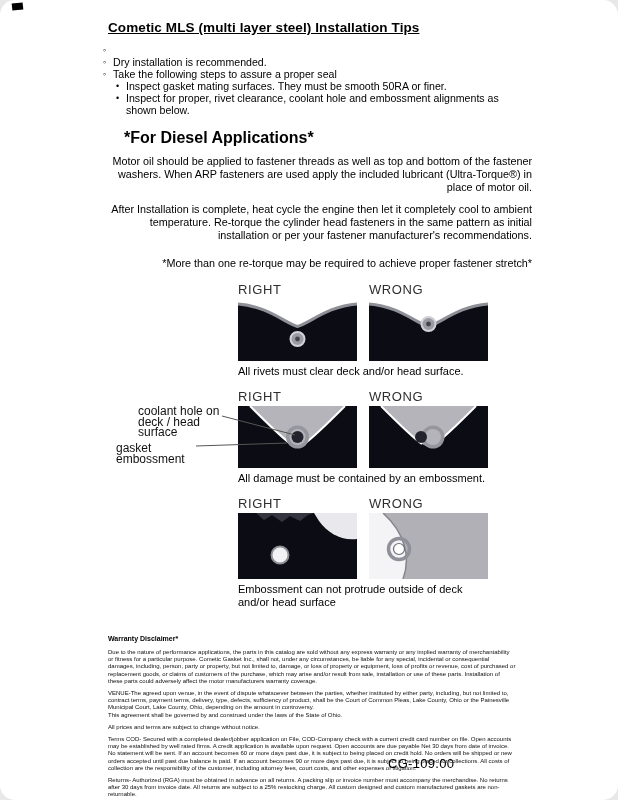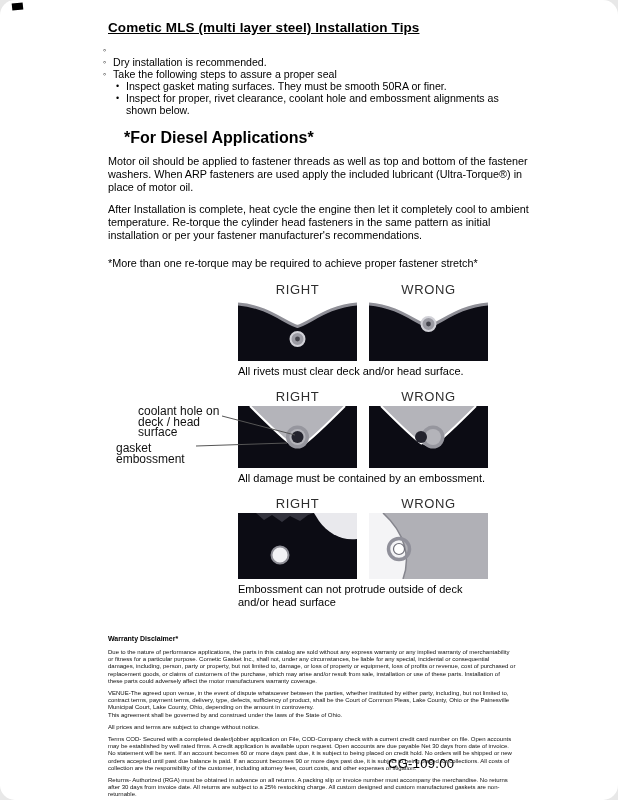--- a/index.html
+++ b/index.html
@@ -10,27 +10,27 @@
   .content { padding:20px 88px 0 108px; }
 
   .title { font-size:13.5px; font-weight:bold; text-decoration:underline; margin-bottom:9px; letter-spacing:0.1px; }
 
   .tips { list-style:none; margin-left:-5px; margin-bottom:10px; }
   .tip { font-size:10.6px; line-height:12px; display:flex; }
   .tip .bullet { flex:0 0 10px; width:10px; font-size:9px; line-height:12px; }
   .tip.sub { margin-left:13px; }
 
   .diesel-heading { font-size:16px; font-weight:bold; margin:13px 16px 8px; }
-  p.body { font-size:10.8px; line-height:13px; margin-bottom:9px; width:424px; }
+  p.body { font-size:10.8px; line-height:13px; margin-bottom:9px; width:424px;text-align:right; }
   p.note { margin-top:15px; margin-bottom:4px; }
 
   .diagrams { margin:12px 0 0 130px; width:250px; }
   .dg-row { position:relative; margin-bottom:11px; }
   .dg-labels { display:flex; justify-content:space-between; margin-bottom:2px; }
-  .dg-labels span { width:119px; text-align:center; font-size:13px; color:#2e2e2e; letter-spacing:0.6px; }
+  .dg-labels span { width:119px; text-align:left; font-size:13px; color:#2e2e2e; letter-spacing:0.6px; }
   .dg-panels { display:flex; gap:12px; }
   .panel { display:block; }
   .dg-caption { font-size:11px; line-height:13px; margin-top:4px; white-space:pre-line; }
 
   .dg-ann { position:absolute; font-size:12px; line-height:10.5px; white-space:pre-line; color:#111; }
   .ann1 { left:-100px; top:17px; width:92px; }
   .ann2 { left:-122px; top:54px; width:100px; }
   .ann-lines { position:absolute; left:-122px; top:0; width:205px; height:80px; pointer-events:none; }
 
   .warranty { margin-top:26px; width:408px; }

